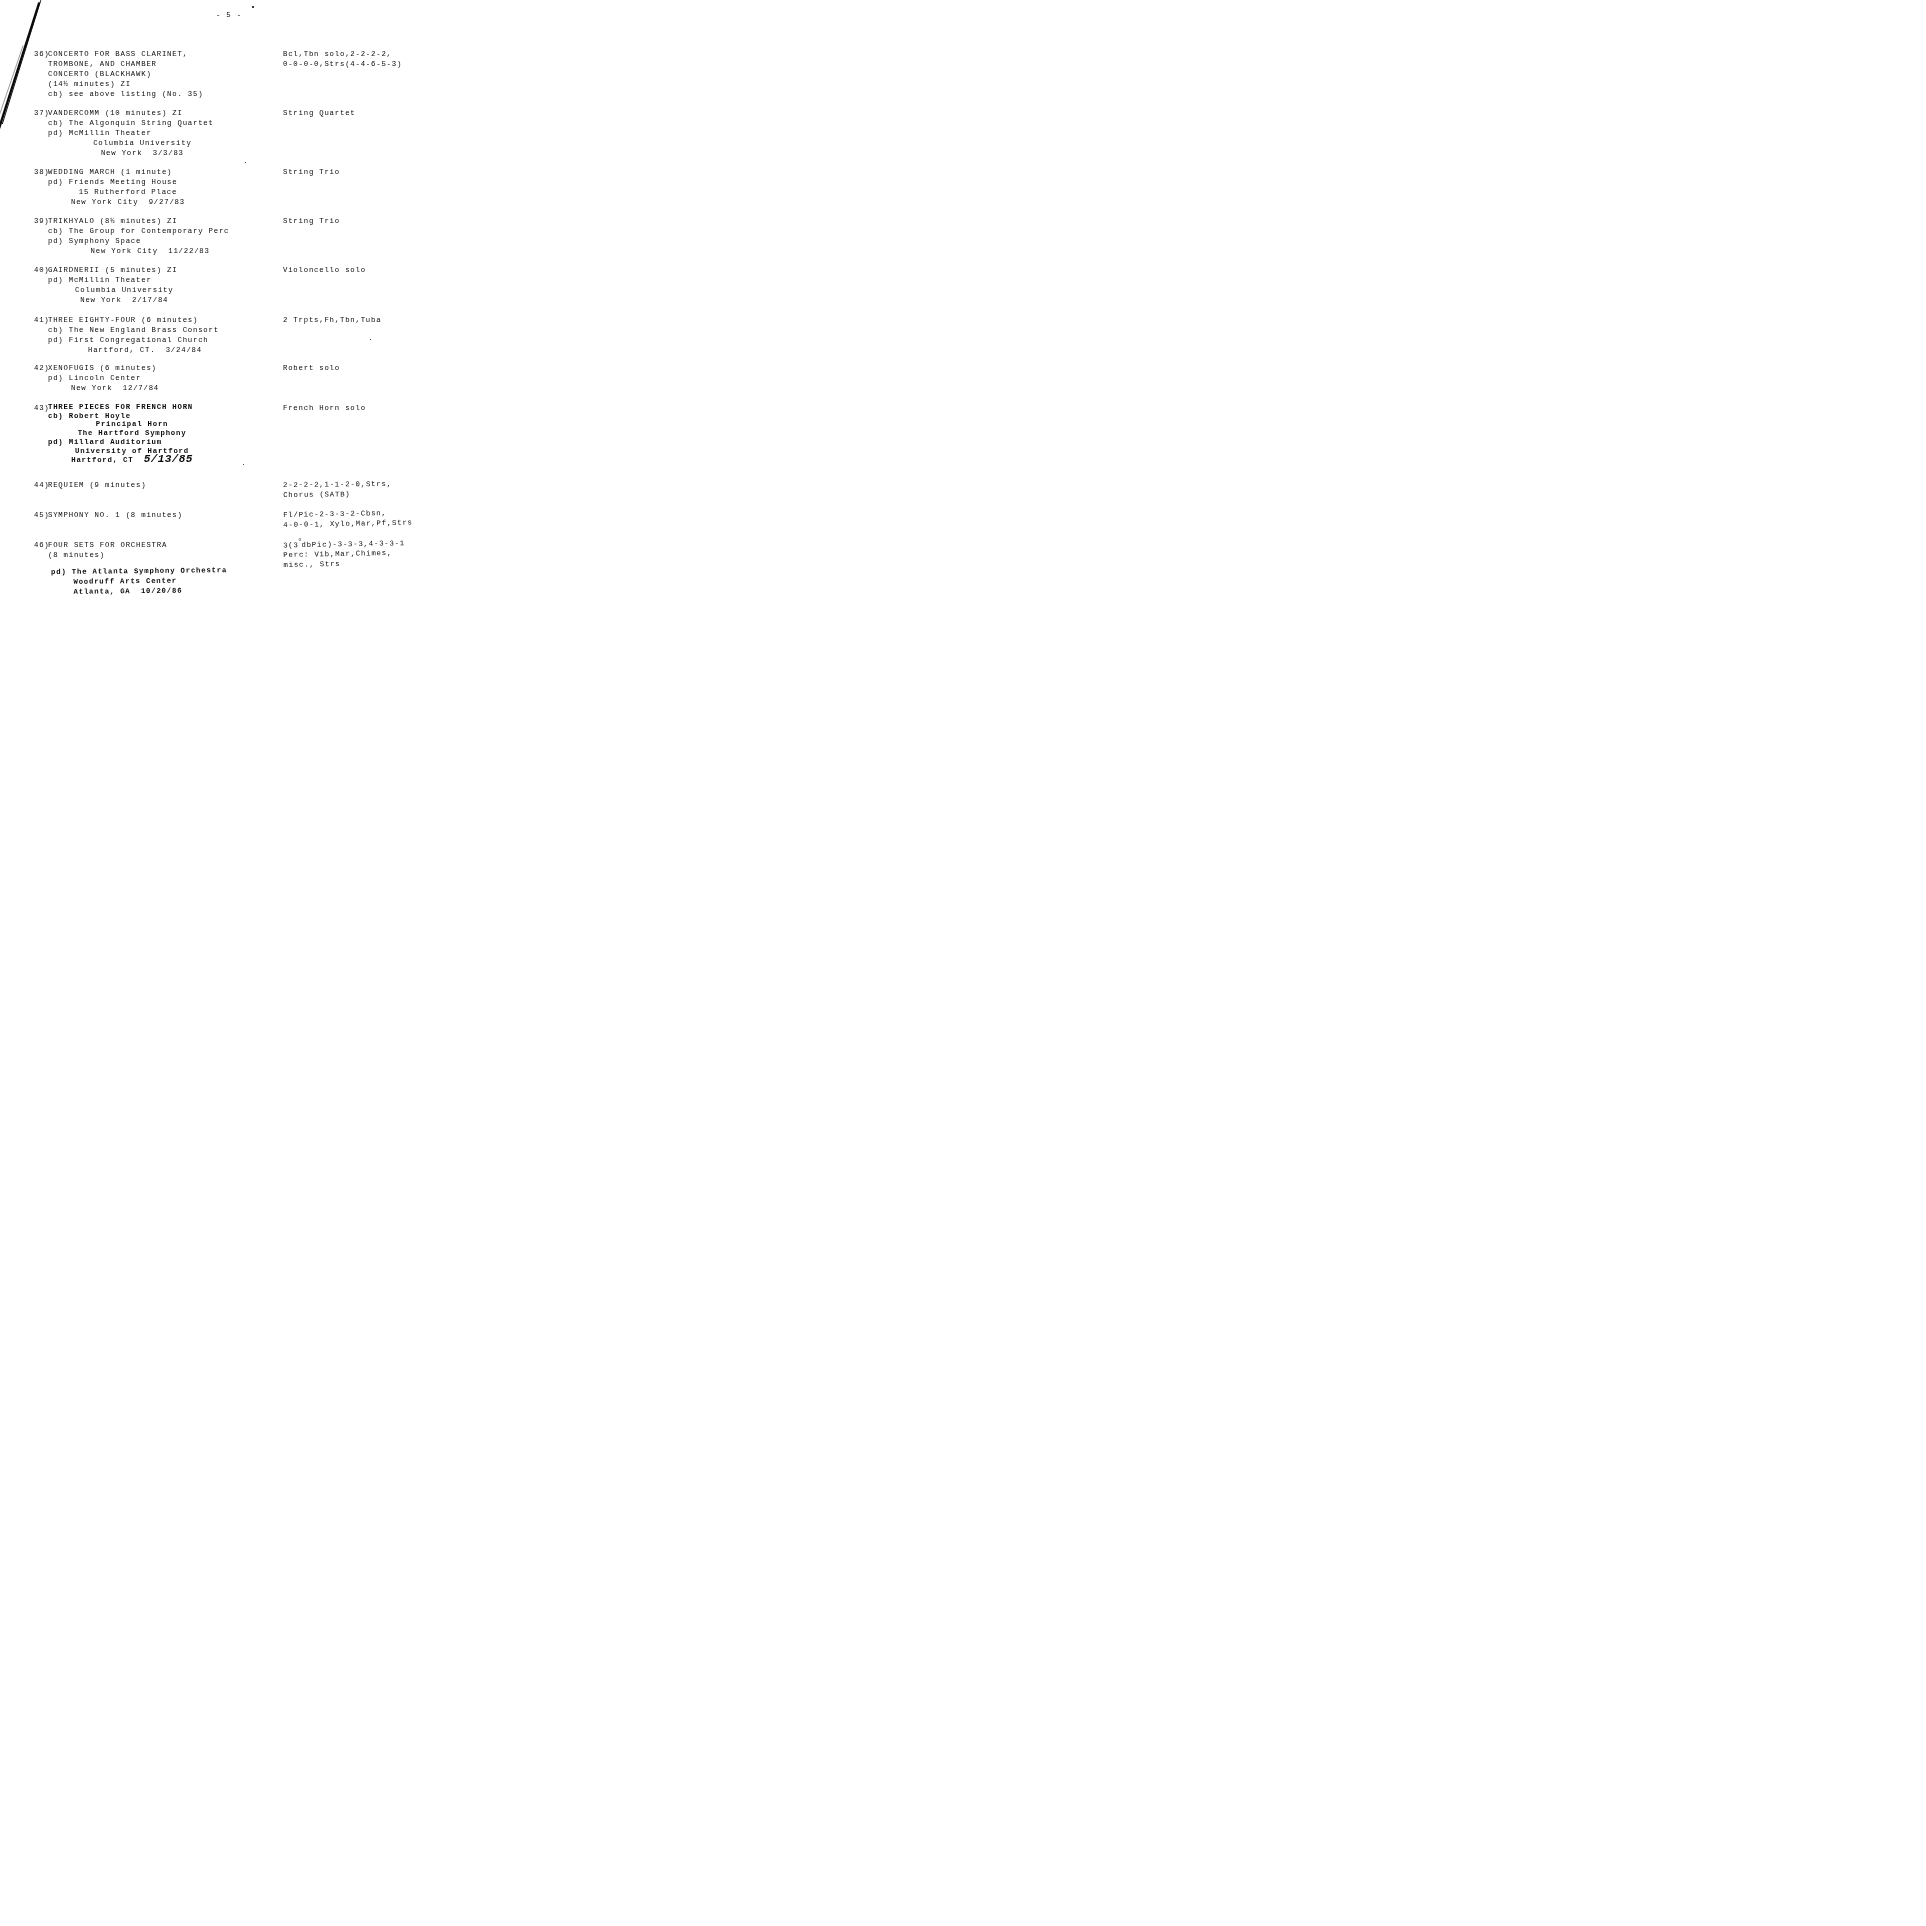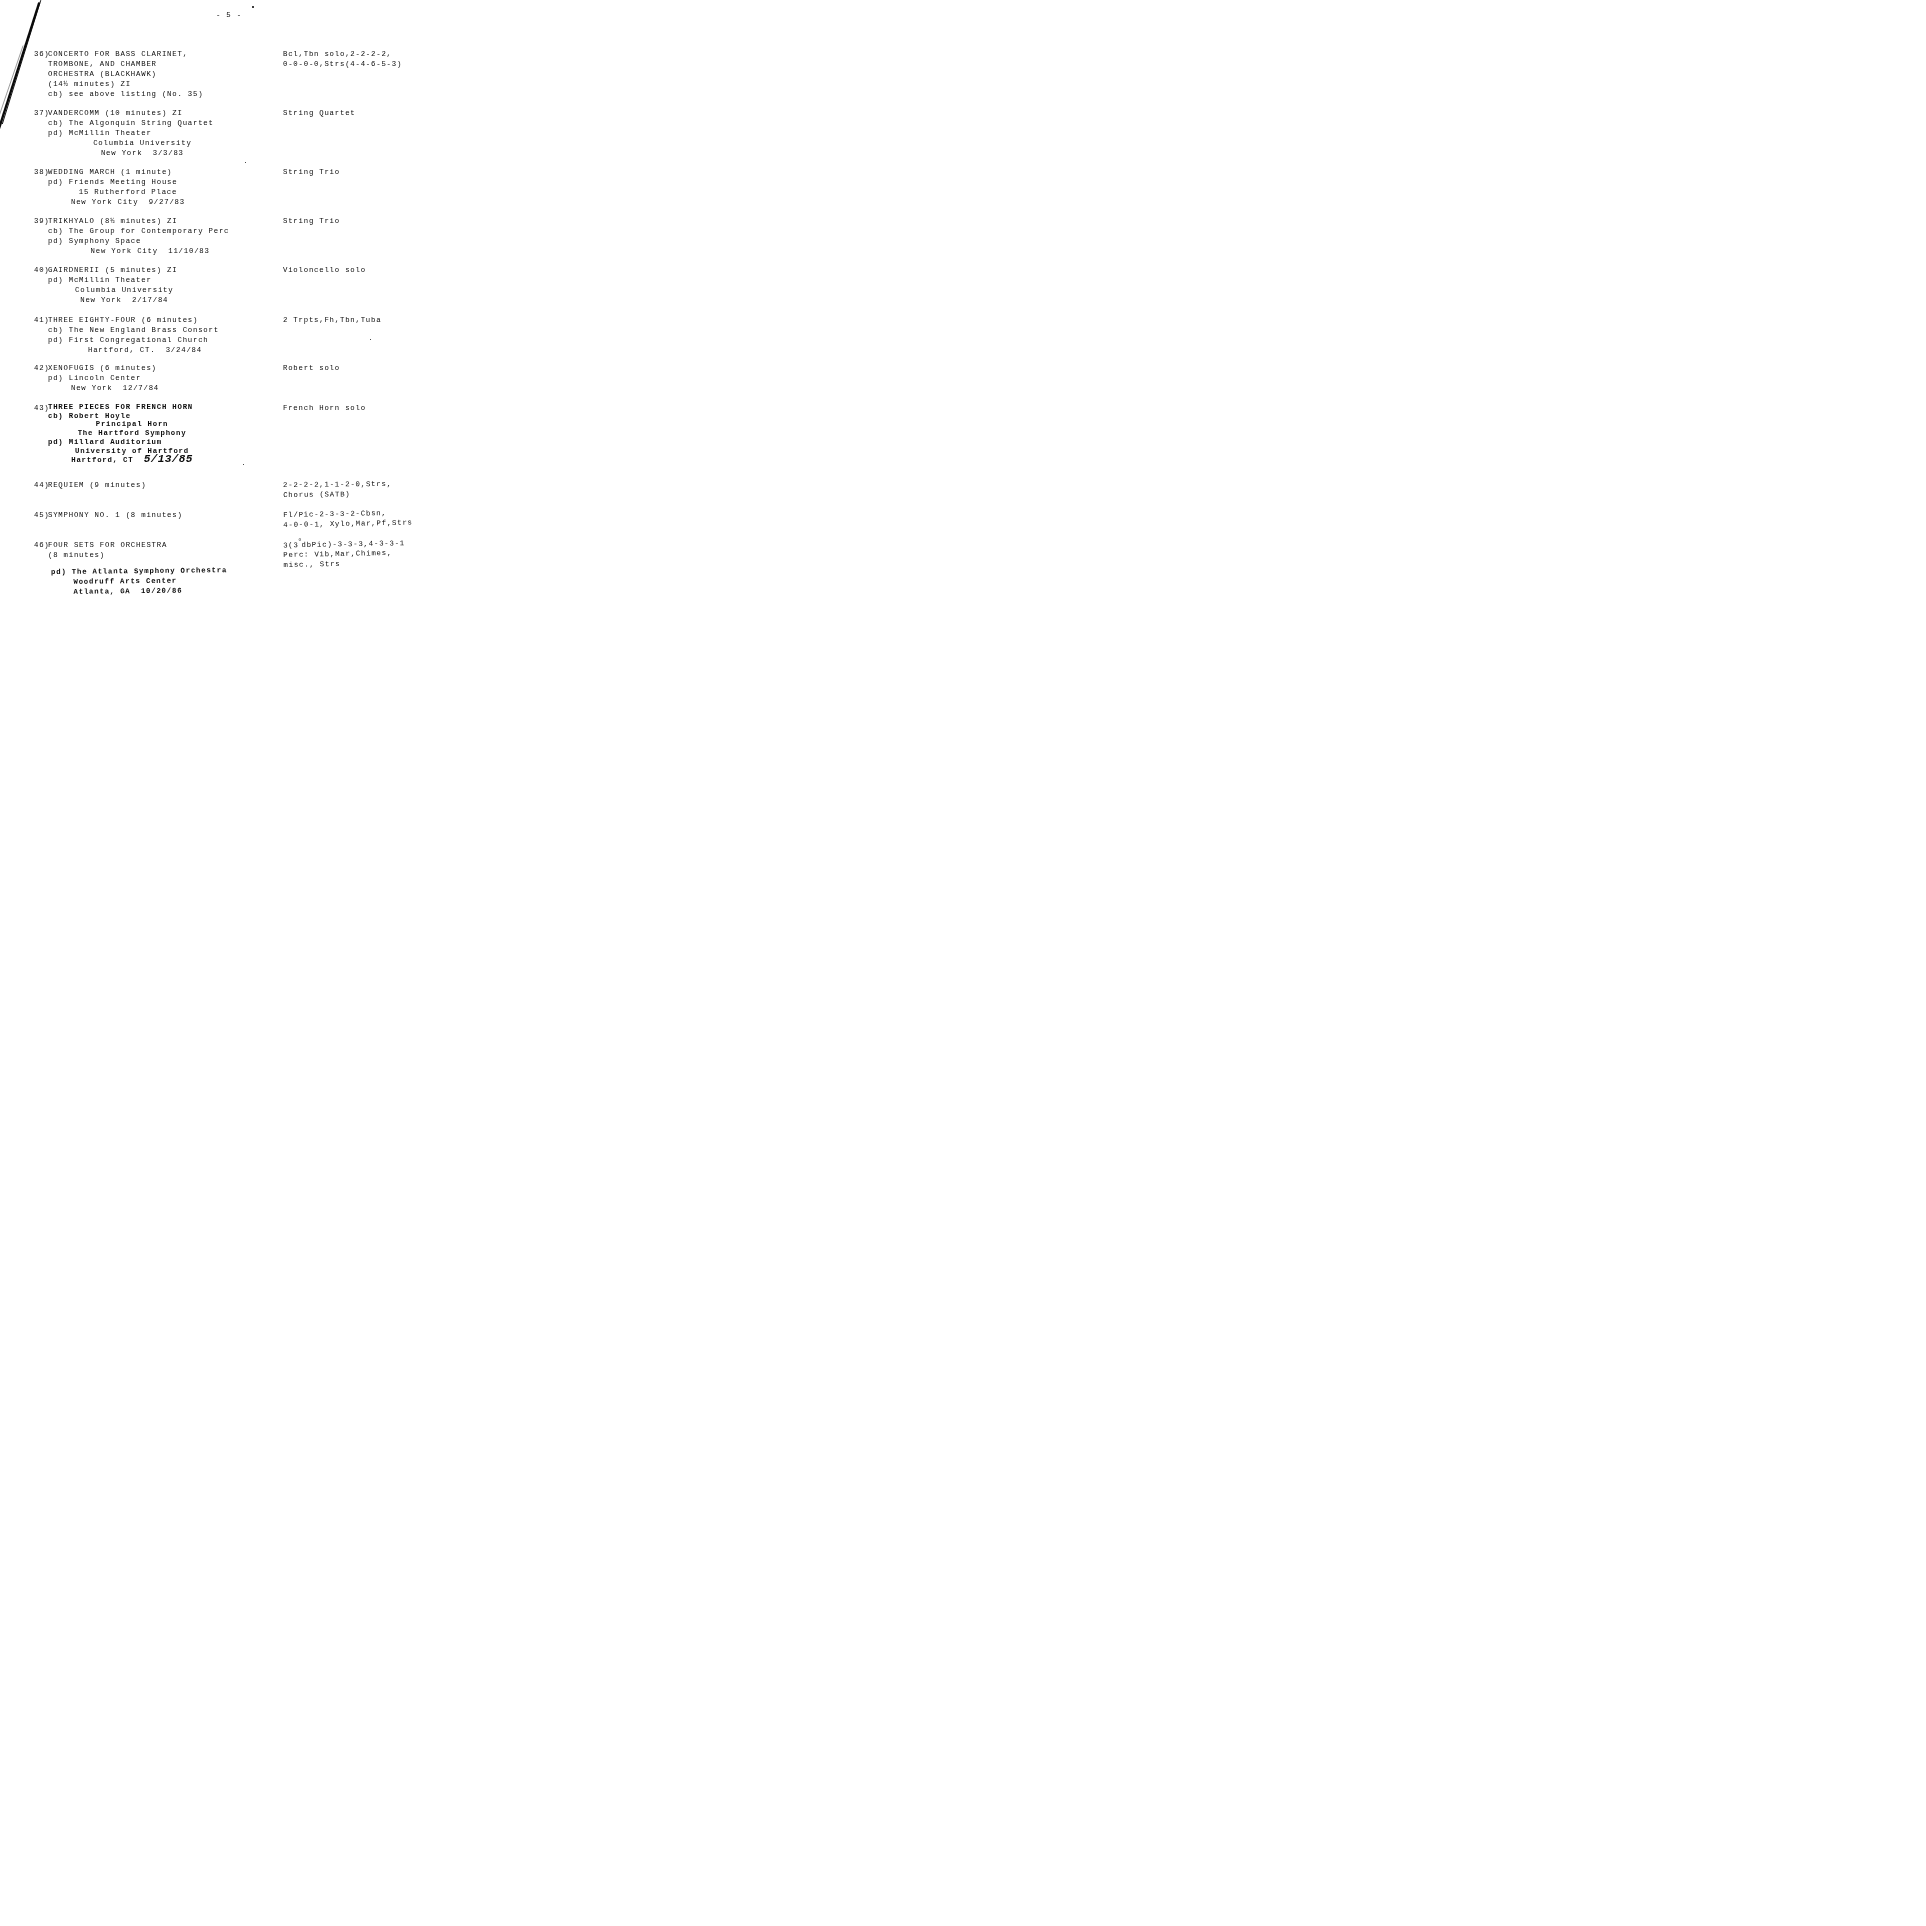--- a/index.html
+++ b/index.html
@@ -46,21 +46,21 @@
   <div class="speck" style="top:464px; left:243px; width:1.2px; height:1.2px;"></div>
   <div class="speck" style="top:339px; left:370px; width:1.2px; height:1.2px;"></div>
 
   <div class="pagenum">- 5 -</div>
 
   <div class="work" style="top:49px;">
     <span class="num">36)</span>
     <div class="body">
       <div class="line">CONCERTO FOR BASS CLARINET,</div>
       <div class="line">TROMBONE, AND CHAMBER</div>
-      <div class="line">ORCHESTRA (BLACKHAWK)</div>
+      <div class="line">CONCERTO (BLACKHAWK)</div>
       <div class="line">(14½ minutes) ZI</div>
       <div class="line">cb) see above listing (No. 35)</div>
     </div>
     <div class="inst">
       <div class="line">Bcl,Tbn solo,2-2-2-2,</div>
       <div class="line">0-0-0-0,Strs(4-4-6-5-3)</div>
     </div>
   </div>
 
   <div class="work" style="top:108px;">
@@ -89,21 +89,21 @@
       <div class="line">String Trio</div>
     </div>
   </div>
 
   <div class="work" style="top:216px;">
     <span class="num">39)</span>
     <div class="body">
       <div class="line">TRIKHYALO (8½ minutes) ZI</div>
       <div class="line">cb) The Group for Contemporary Perc</div>
       <div class="line">pd) Symphony Space</div>
-      <div class="line ind">New York City  11/10/83</div>
+      <div class="line ind">New York City  11/22/83</div>
     </div>
     <div class="inst">
       <div class="line">String Trio</div>
     </div>
   </div>
 
   <div class="work" style="top:265px;">
     <span class="num">40)</span>
     <div class="body">
       <div class="line">GAIRDNERII (5 minutes) ZI</div>

